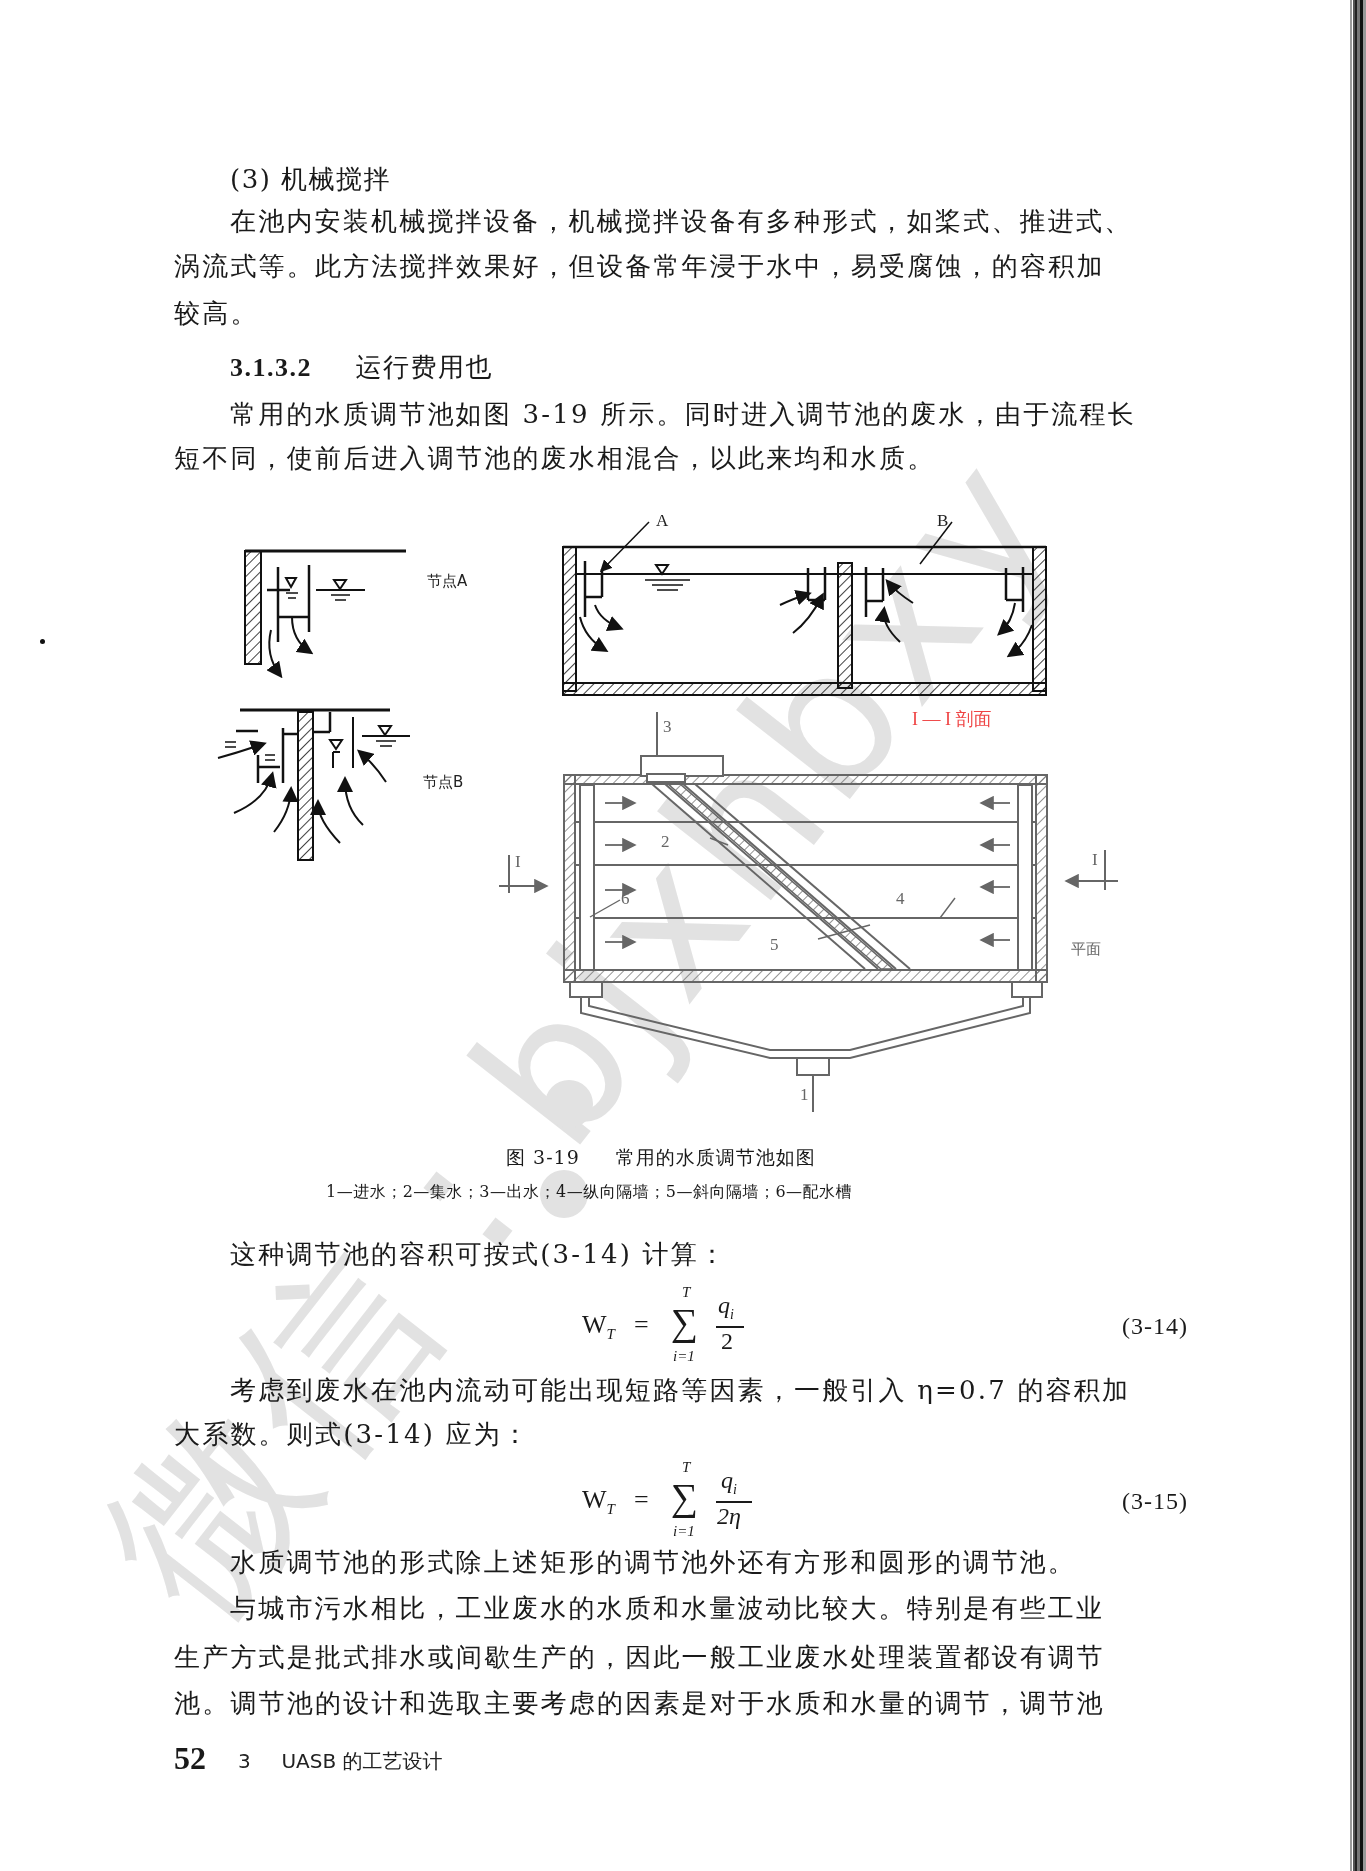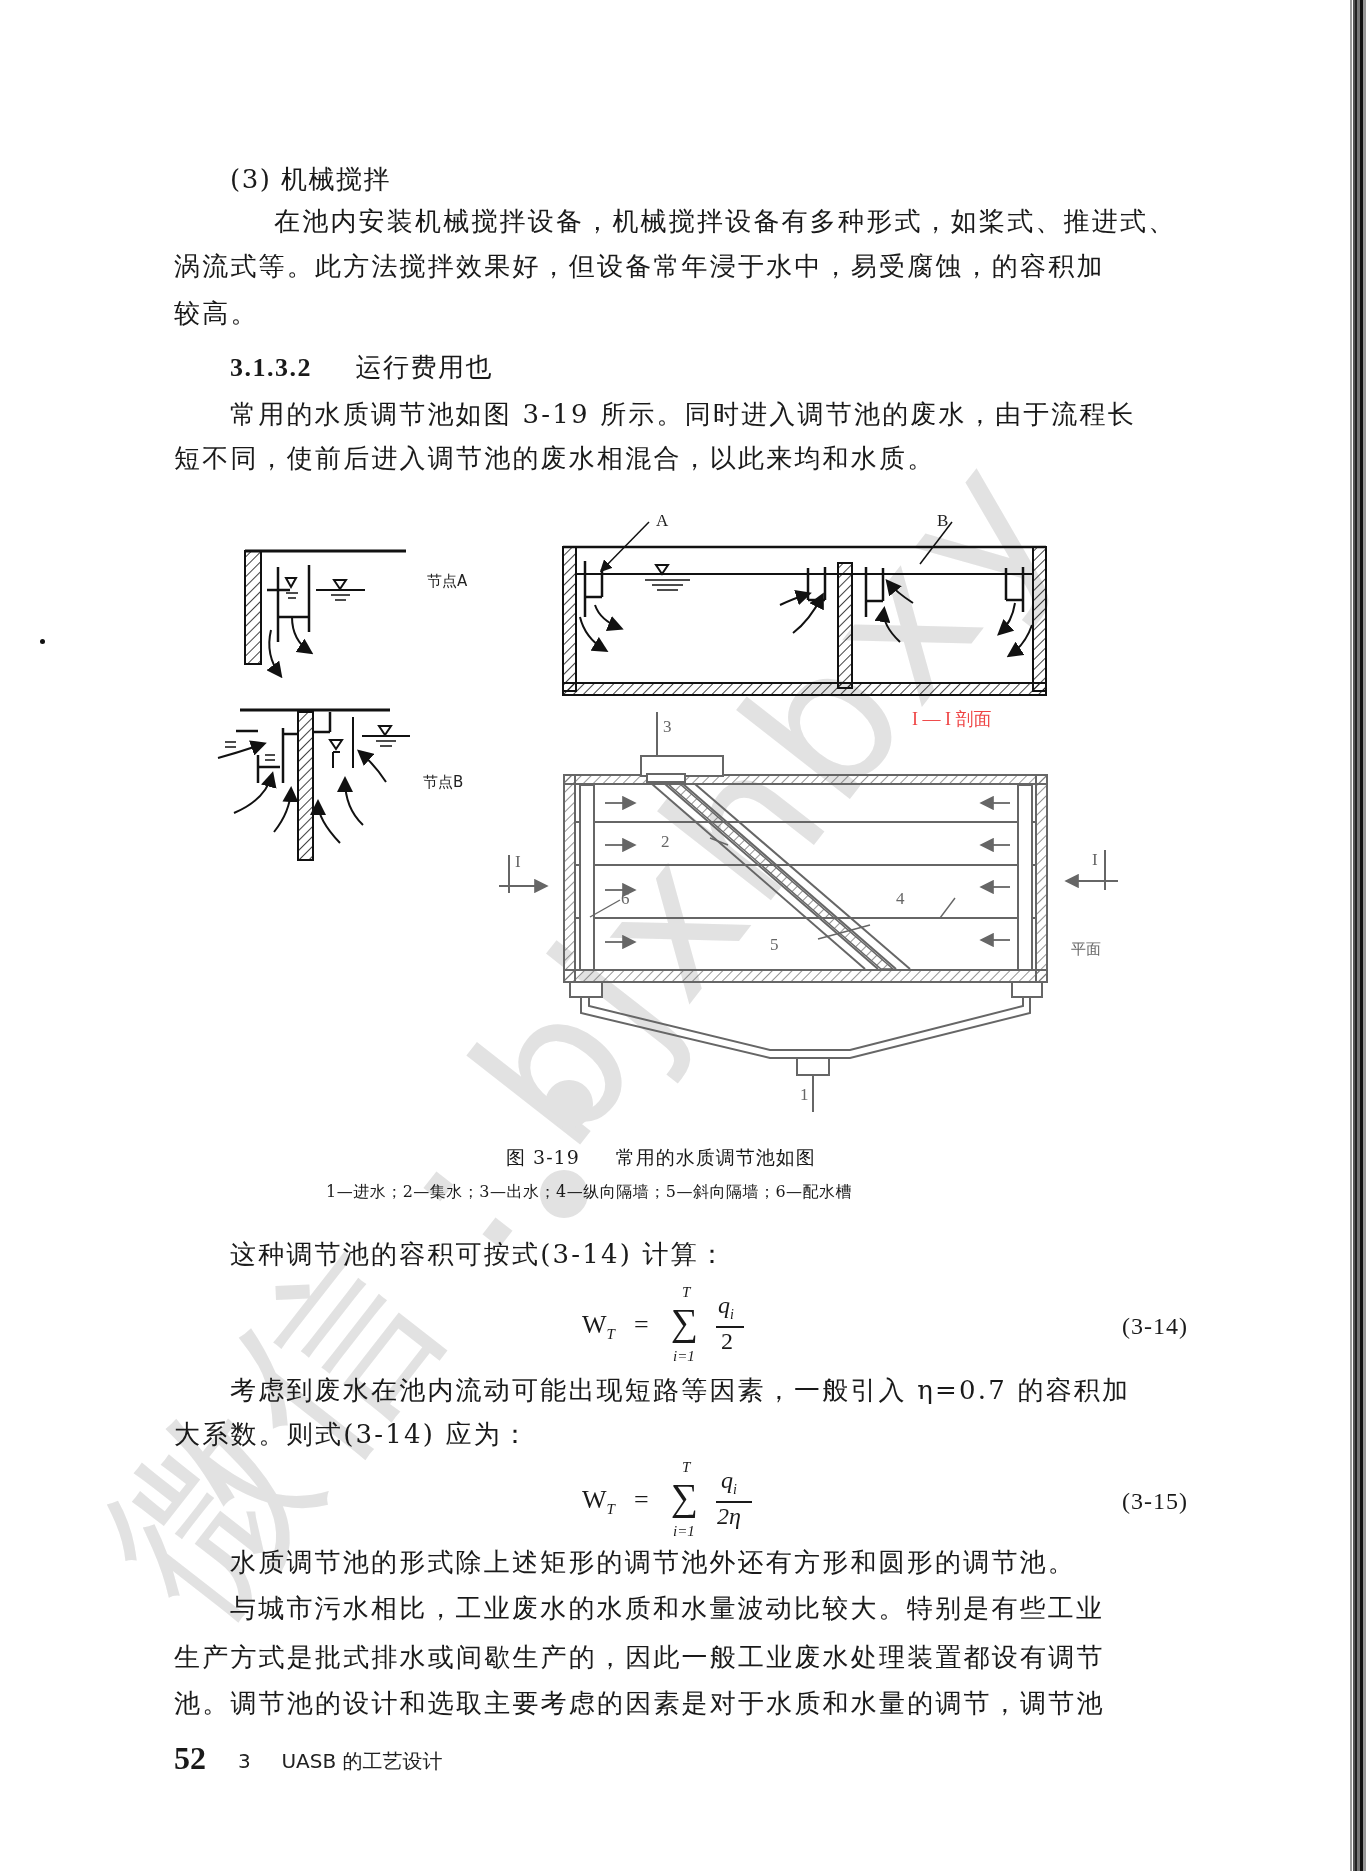--- a/index.html
+++ b/index.html
@@ -29,21 +29,21 @@
 
 <div class="watermark">微信：bjxhbxy</div>
 <div class="wm-dot" style="left:545px;top:1080px;"></div>
 <div class="wm-dot" style="left:540px;top:1170px;"></div>
 
 <div class="abs" style="left:40px;top:639px;width:5px;height:5px;background:#111;border-radius:50%;"></div>
 
 <div class="right-border"></div>
 
 <div class="abs heading" style="left:230px;top:162px;">(3) 机械搅拌</div>
-<div class="abs txt" style="left:230px;top:205px;margin-left:44px;">在池内安装机械搅拌设备，机械搅拌设备有多种形式，如桨式、推进式、</div>
+<div class="abs txt" style="left:230px;top:205px;">在池内安装机械搅拌设备，机械搅拌设备有多种形式，如桨式、推进式、</div>
 <div class="abs txt" style="left:174px;top:250px;">涡流式等。此方法搅拌效果好，但设备常年浸于水中，易受腐蚀，的容积加</div>
 <div class="abs txt" style="left:174px;top:297px;">较高。</div>
 
 <div class="abs heading" style="left:230px;top:350px;">
   <span class="bold" style="font-family:'Liberation Serif',serif;">3.1.3.2</span>
   <span style="display:inline-block;width:24px;"></span>
   <span>运行费用也</span>
 </div>
 <div class="abs txt" style="left:230px;top:398px;">常用的水质调节池如图 3-19 所示。同时进入调节池的废水，由于流程长</div>
 <div class="abs txt" style="left:174px;top:442px;">短不同，使前后进入调节池的废水相混合，以此来均和水质。</div>

